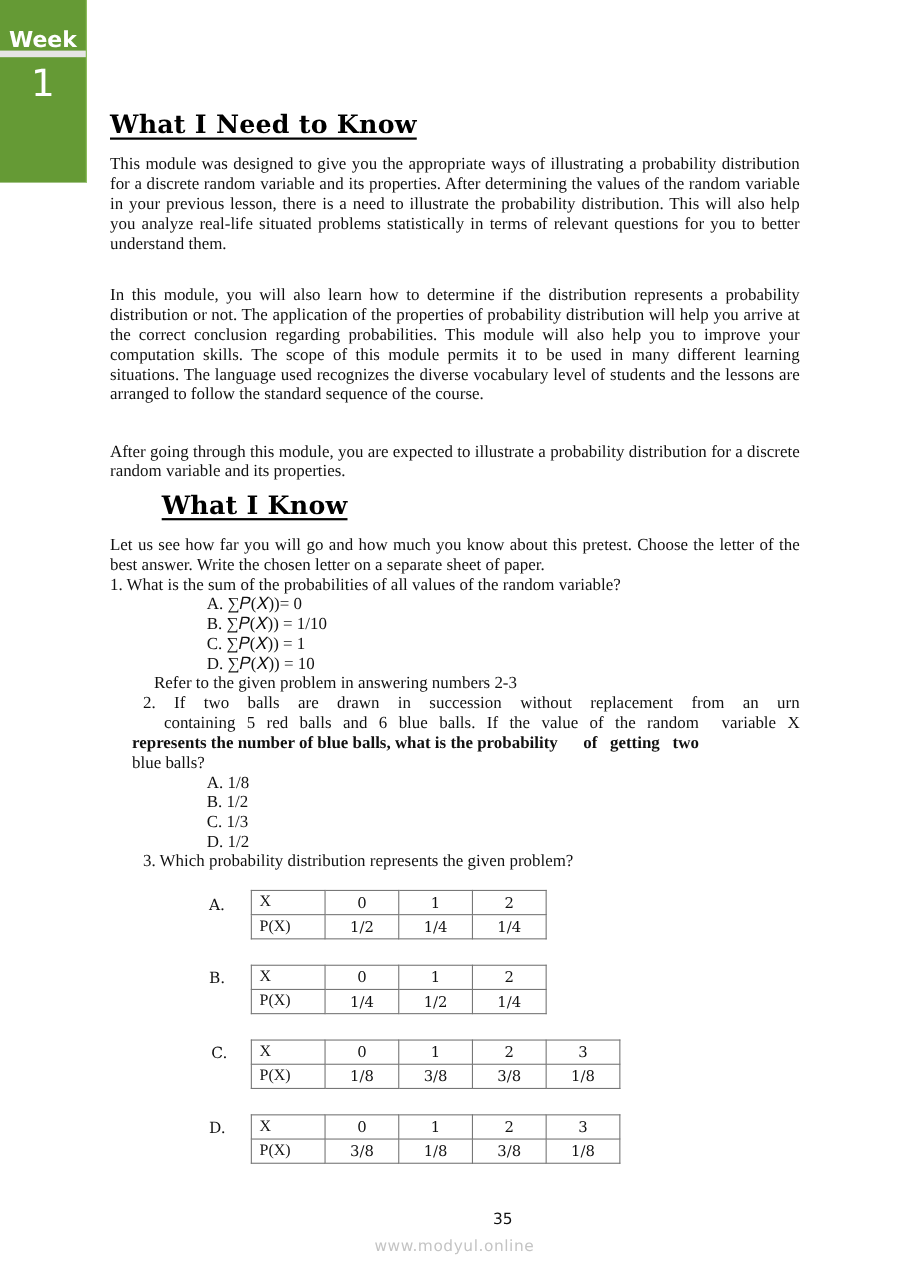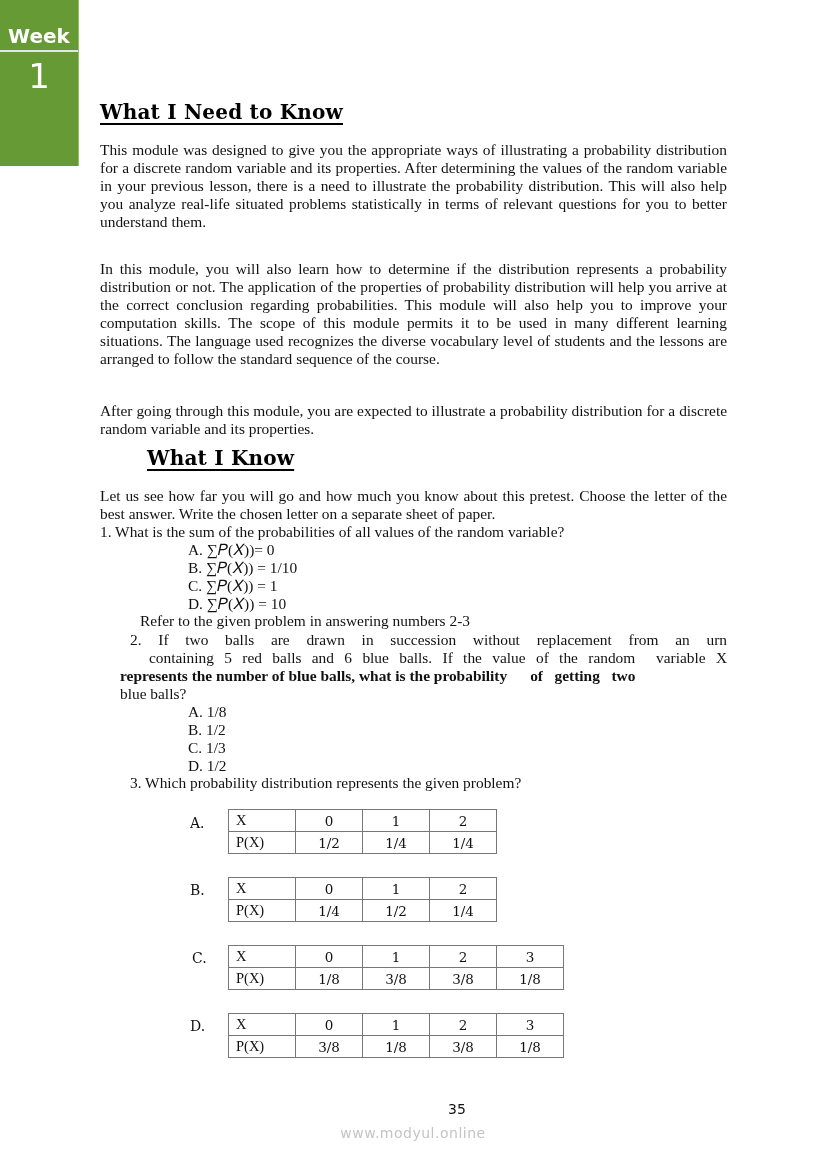--- a/index.html
+++ b/index.html
@@ -7,33 +7,33 @@
       width: 826px; height: 1169px; position: relative; background: #ffffff;
       font-family: "DejaVu Serif", "Liberation Serif", serif; color: #111;
       overflow: hidden;
     }
     .week-tab {
       position: absolute; left: 0; top: 0; width: 78px; height: 166px;
       background: #659a35; border-right: 1px solid #8fc060;
     }
     .week-tab .week-label {
       position: absolute; top: 0; left: 0; width: 78px; height: 52px;
-      border-bottom: 2px solid #e5e5e5; box-sizing: border-box;
+      border-bottom: 6px solid #e5e5e5; box-sizing: border-box;
       color: #fff; font-family: "DejaVu Sans", "Liberation Sans", sans-serif;
       font-size: 20px; font-weight: bold; text-align: center; line-height: 72px;
     }
     .week-tab .week-num {
       position: absolute; top: 56px; left: 0; width: 78px; text-align: center;
       color: #fff; font-family: "DejaVu Sans", "Liberation Sans", sans-serif;
       font-size: 34px; line-height: 40px;
     }
     .content { position: absolute; left: 100px; width: 627px; }
     h1.sec-title {
       margin: 0; font-family: "DejaVu Serif", "Liberation Serif", serif; font-weight: bold;
-      font-size: 20px; letter-spacing: 0.2px; text-decoration: underline;
+      font-size: 23px; letter-spacing: 0.2px; text-decoration: underline;
       text-decoration-thickness: 2px; text-underline-offset: 4px; color: #000;
     }
     p.body {
       margin: 0; font-family: "Liberation Serif", "DejaVu Serif", serif; font-size: 15.4px;
       line-height: 18px; text-align: justify; color: #111;
     }
     .opt { font-family: "Liberation Serif", serif; font-size: 15.4px; line-height: 18px; }
     .abs { position: absolute; }
     table.dist { border-collapse: collapse; position: absolute; }
     table.dist td {

